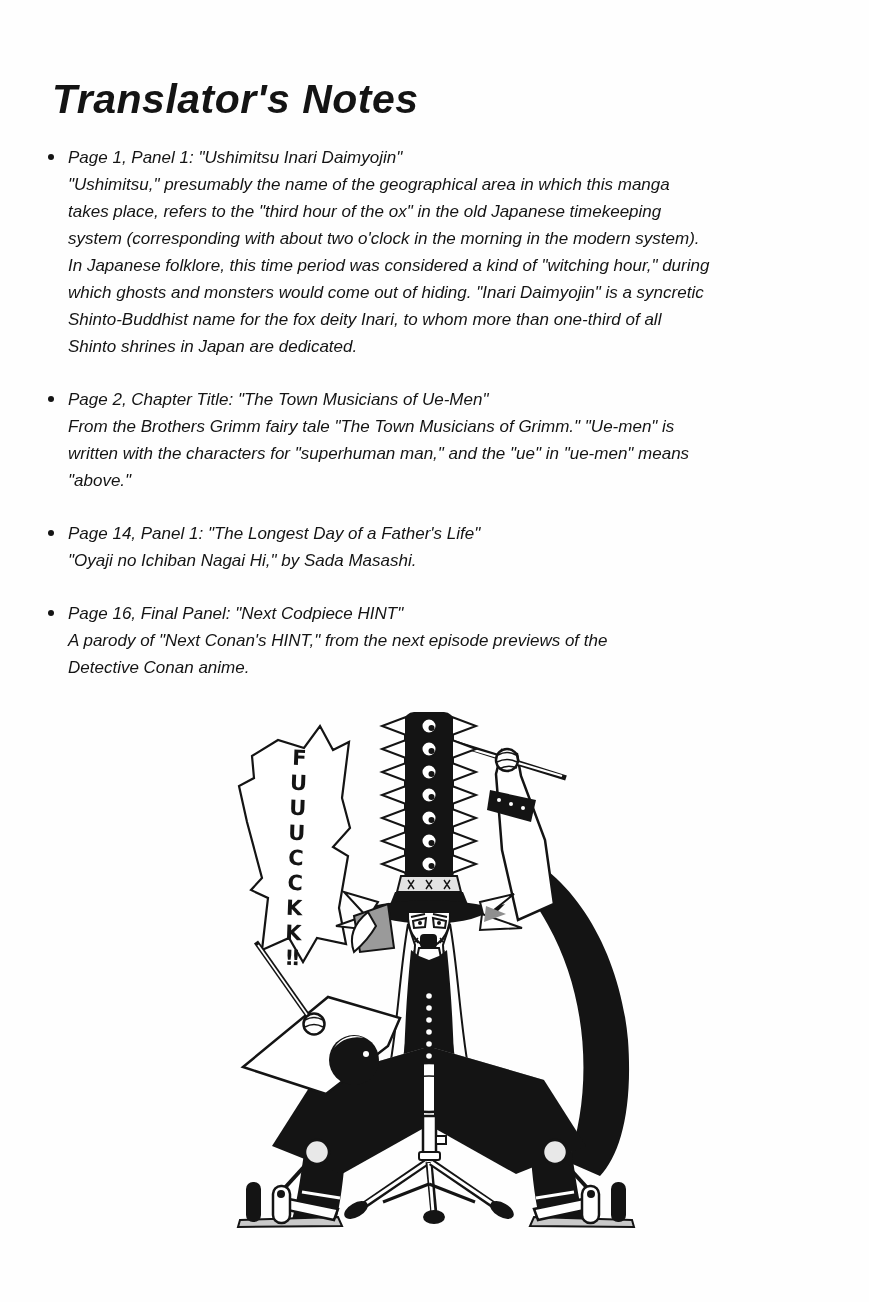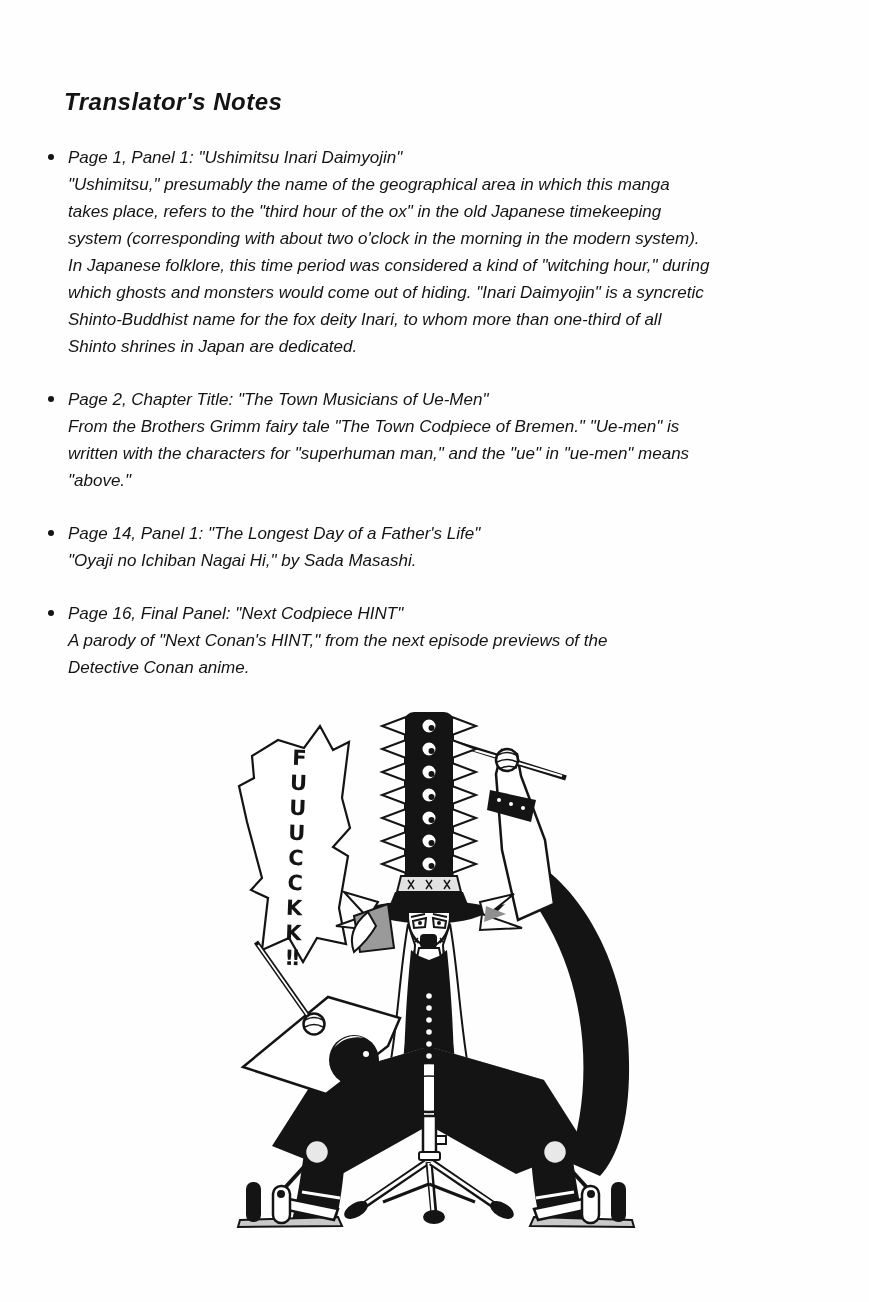--- a/index.html
+++ b/index.html
@@ -6,22 +6,22 @@
   .page{
     position:relative;
     width:869px;height:1302px;
     background:#fefefe;
     color:#141414;
     font-family:"Liberation Sans",sans-serif;
     overflow:hidden;
   }
   .page-title{
     position:absolute;left:52px;top:76px;
-    font-size:24px;font-weight:bold;font-style:italic;
-    letter-spacing:.5px;margin:12px;
+    font-size:41px;font-weight:bold;font-style:italic;
+    letter-spacing:.5px;margin:0;
   }
   .notes-list{
     position:absolute;left:46px;top:144px;width:790px;
     list-style:none;margin:0;padding:0;
   }
   .note-item{position:relative;padding-left:22px;margin-bottom:26px;}
   .bullet-icon{
     position:absolute;left:2px;top:10px;width:6px;height:6px;
     border-radius:50%;background:#141414;
   }
@@ -61,21 +61,21 @@
 takes place, refers to the "third hour of the ox" in the old Japanese timekeeping
 system (corresponding with about two o'clock in the morning in the modern system).
 In Japanese folklore, this time period was considered a kind of "witching hour," during
 which ghosts and monsters would come out of hiding. "Inari Daimyojin" is a syncretic
 Shinto-Buddhist name for the fox deity Inari, to whom more than one-third of all
 Shinto shrines in Japan are dedicated.</div>
     </li>
     <li class="note-item">
       <span class="bullet-icon"></span>
       <div class="note-heading">Page 2, Chapter Title: "The Town Musicians of Ue-Men"</div>
-      <div class="note-body">From the Brothers Grimm fairy tale "The Town Codpiece of Bremen." "Ue-men" is
+      <div class="note-body">From the Brothers Grimm fairy tale "The Town Musicians of Grimm." "Ue-men" is
 written with the characters for "superhuman man," and the "ue" in "ue-men" means
 "above."</div>
     </li>
     <li class="note-item">
       <span class="bullet-icon"></span>
       <div class="note-heading">Page 14, Panel 1: "The Longest Day of a Father's Life"</div>
       <div class="note-body">"Oyaji no Ichiban Nagai Hi," by Sada Masashi.</div>
     </li>
     <li class="note-item">
       <span class="bullet-icon"></span>

